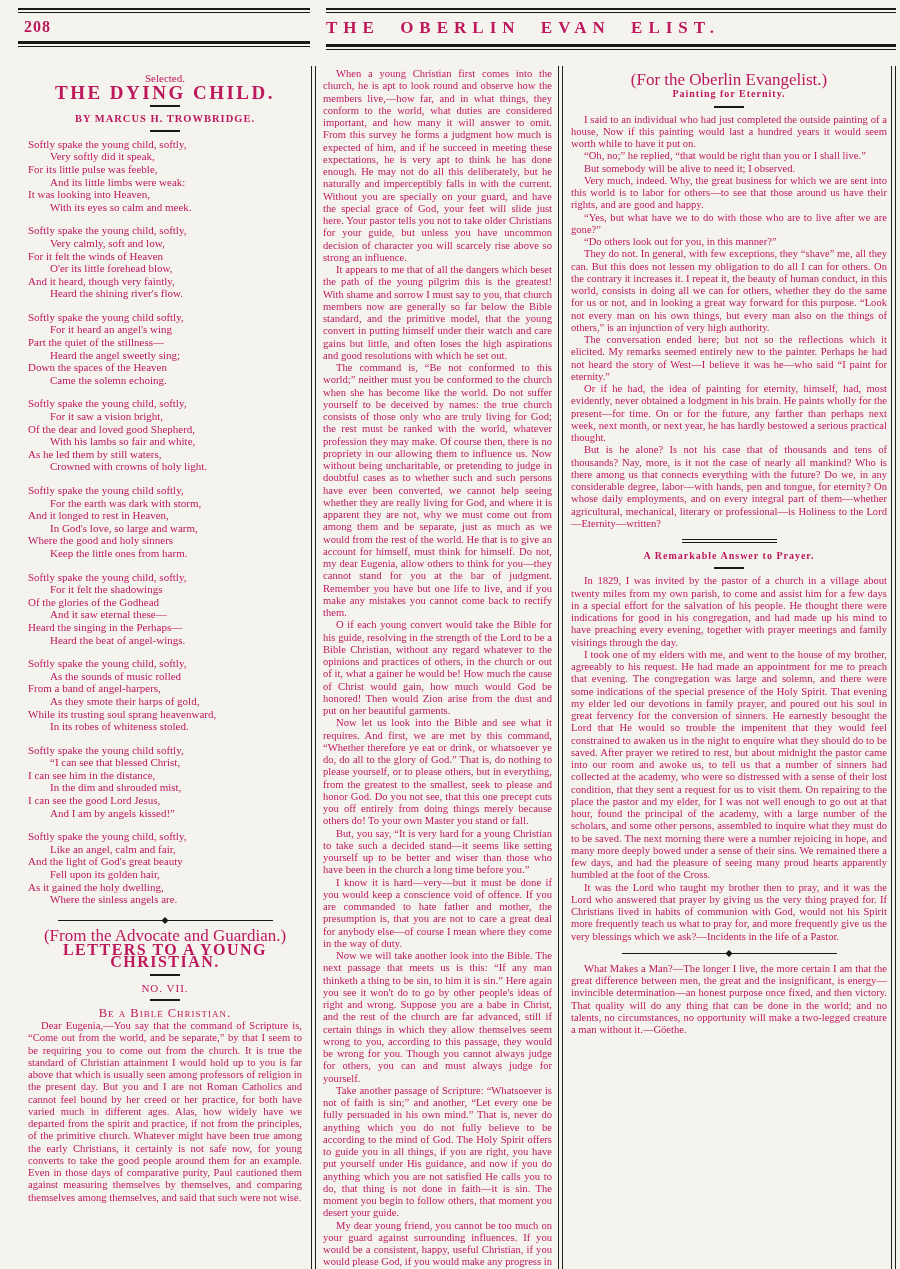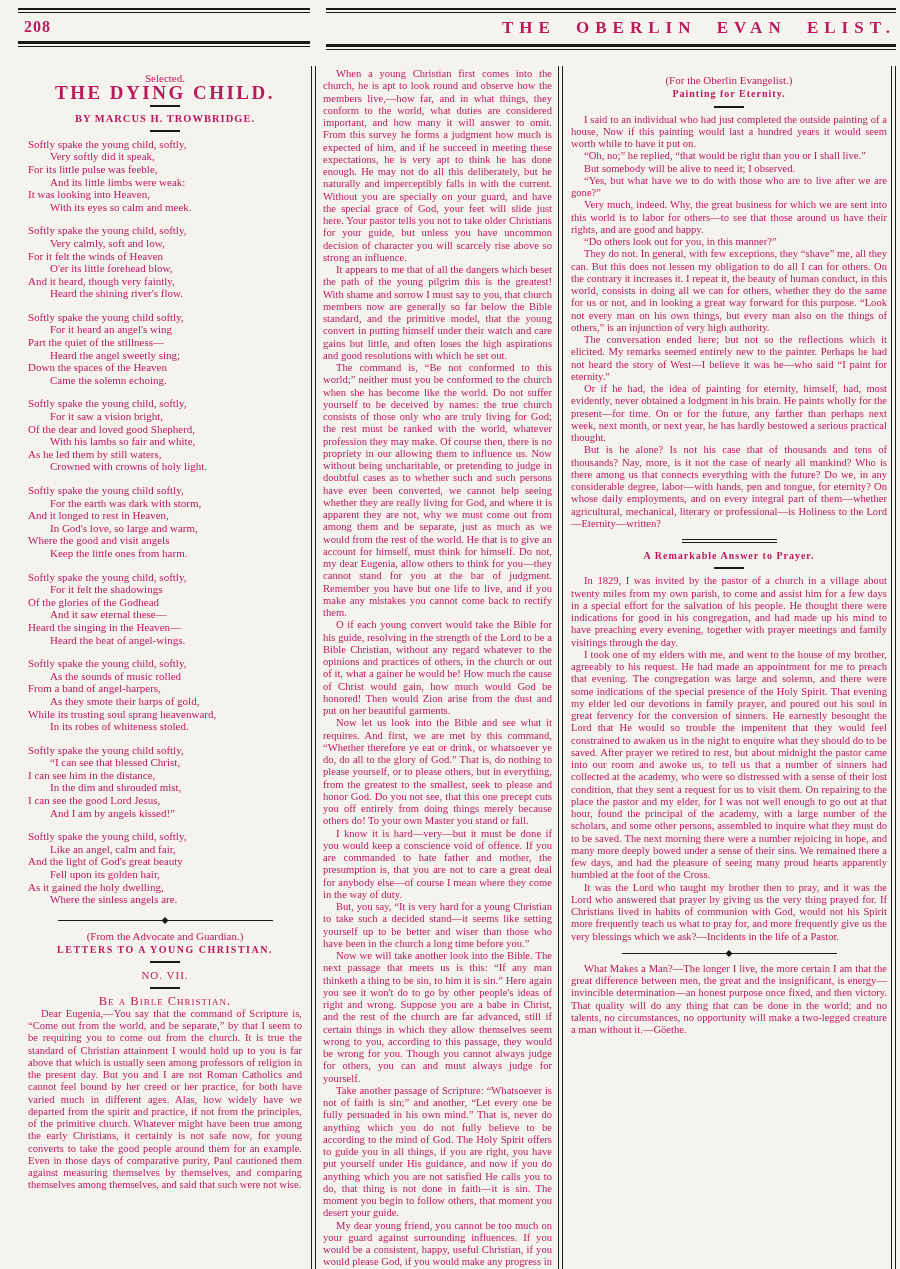--- a/index.html
+++ b/index.html
@@ -15,39 +15,39 @@
   }
   
   .header-row{display:flex;align-items:stretch;}
   .header-left{width:298px;padding-right:6px;box-sizing:border-box;}
   .header-gap{width:10px;}
   .header-right{flex:1;}
   .rule-db{border-top:2px solid #1a1915;border-bottom:1px solid #1a1915;height:2px;margin:2px 0 3px;}
   .rule-tk{border-top:3px solid #1a1915;border-bottom:1px solid #1a1915;height:2px;margin:3px 0 0;}
   .page-number{font-size:16px;font-weight:bold;letter-spacing:1px;padding:2px 0 2px 6px;}
   .masthead{
-    text-align:right;font-weight:bold;font-size:17px;
+    text-align:left;font-weight:bold;font-size:17px;
     letter-spacing:6px;word-spacing:10px;padding:2px 0 3px;
   }
   
   .content-row{display:flex;align-items:stretch;margin-top:16px;justify-content:space-between;}
   .col{box-sizing:border-box;font-size:10.6px;line-height:12.25px;text-align:justify;}
   .col1{width:292px;padding:2px 8px 0 10px;}
   .col2{width:240px;padding:2px 5px 0 6px;}
   .col3{flex:1;padding:2px 4px 0 7px;}
   .vrule{width:3px;border-left:1px solid #201f1b;border-right:1px solid #201f1b;margin:0 1px;}
   .vrule-end{width:3px;border-left:1px solid #201f1b;border-right:1px solid #201f1b;}
   
   .c{text-align:center;}
   .sel-label{font-size:11px;margin:4px 0 2px;}
   .poem-title{font-weight:bold;font-size:19px;letter-spacing:2.5px;margin:3px 0 1px;}
   .byline{font-weight:bold;font-size:10.5px;letter-spacing:1px;margin:5px 0 0;}
   .title-rule{width:30px;border-top:2px solid #1a1915;margin:5px auto 6px;}
-  .src-line{font-size:11px;margin:6px 0 2px;}
-  .art-title{font-weight:bold;font-size:10px;letter-spacing:1.5px;margin:2px 0 0;}
+  .src-line{font-size:17px;margin:6px 0 2px;}
+  .art-title{font-weight:bold;font-size:16px;letter-spacing:1.5px;margin:2px 0 0;}
   .art-title-sm{font-weight:bold;font-size:10px;letter-spacing:1px;margin:2px 0 0;}
   .no-line{font-size:11px;letter-spacing:1px;margin:2px 0 0;}
   .subtitle{font-variant:small-caps;font-size:12.5px;letter-spacing:1px;margin:3px 0 1px;}
   
   .poem{margin-top:2px;}
   .stanza{margin-bottom:11px;}
   .poem-line{font-size:11px;line-height:12.6px;text-align:left;white-space:nowrap;}
   .poem-line.ind{padding-left:22px;}
   
   .para{margin:0;text-indent:13px;}
@@ -116,29 +116,29 @@
             <div class="poem-line">Of the dear and loved good Shepherd,</div>
             <div class="poem-line ind">With his lambs so fair and white,</div>
             <div class="poem-line">As he led them by still waters,</div>
             <div class="poem-line ind">Crowned with crowns of holy light.</div>
           </div>
           <div class="stanza">
             <div class="poem-line">Softly spake the young child softly,</div>
             <div class="poem-line ind">For the earth was dark with storm,</div>
             <div class="poem-line">And it longed to rest in Heaven,</div>
             <div class="poem-line ind">In God's love, so large and warm,</div>
-            <div class="poem-line">Where the good and visit angels</div>
+            <div class="poem-line">Where the good and holy sinners</div>
             <div class="poem-line ind">Keep the little ones from harm.</div>
           </div>
           <div class="stanza">
             <div class="poem-line">Softly spake the young child, softly,</div>
             <div class="poem-line ind">For it felt the shadowings</div>
             <div class="poem-line">Of the glories of the Godhead</div>
             <div class="poem-line ind">And it saw eternal these—</div>
-            <div class="poem-line">Heard the singing in the Heaven—</div>
+            <div class="poem-line">Heard the singing in the Perhaps—</div>
             <div class="poem-line ind">Heard the beat of angel-wings.</div>
           </div>
           <div class="stanza">
             <div class="poem-line">Softly spake the young child, softly,</div>
             <div class="poem-line ind">As the sounds of music rolled</div>
             <div class="poem-line">From a band of angel-harpers,</div>
             <div class="poem-line ind">As they smote their harps of gold,</div>
             <div class="poem-line">While its trusting soul sprang heavenward,</div>
             <div class="poem-line ind">In its robes of whiteness stoled.</div>
           </div>
@@ -176,40 +176,40 @@
 
     <div class="vrule"></div>
 
     <div class="col col2">
       <div>
           <p class="para">When a young Christian first comes into the church, he is apt to look round and observe how the members live,—how far, and in what things, they conform to the world, what duties are considered important, and how many it will answer to omit.  From this survey he forms a judgment how much is expected of him, and if he succeed in meeting these expectations, he is very apt to think he has done enough.  He may not do all this deliberately, but he naturally and imperceptibly falls in with the current.  Without you are specially on your guard, and have the special grace of God, your feet will slide just here.  Your pastor tells you not to take older Christians for your guide, but unless you have uncommon decision of character you will scarcely rise above so strong an influence.</p>
           <p class="para">It appears to me that of all the dangers which beset the path of the young pilgrim this is the greatest!  With shame and sorrow I must say to you, that church members now are generally so far below the Bible standard, and the primitive model, that the young convert in putting himself under their watch and care gains but little, and often loses the high aspirations and good resolutions with which he set out.</p>
           <p class="para">The command is, “Be not conformed to this world;” neither must you be conformed to the church when she has become like the world.  Do not suffer yourself to be deceived by names: the true church consists of those only who are truly living for God; the rest must be ranked with the world, whatever profession they may make.  Of course then, there is no propriety in our allowing them to influence us.  Now without being uncharitable, or pretending to judge in doubtful cases as to whether such and such persons have ever been converted, we cannot help seeing whether they are really living for God, and where it is apparent they are not, why we must come out from among them and be separate, just as much as we would from the rest of the world.  He that is to give an account for himself, must think for himself.  Do not, my dear Eugenia, allow others to think for you—they cannot stand for you at the bar of judgment.  Remember you have but one life to live, and if you make any mistakes you cannot come back to rectify them.</p>
           <p class="para">O if each young convert would take the Bible for his guide, resolving in the strength of the Lord to be a Bible Christian, without any regard whatever to the opinions and practices of others, in the church or out of it, what a gainer he would be!  How much the cause of Christ would gain, how much would God be honored!  Then would Zion arise from the dust and put on her beautiful garments.</p>
           <p class="para">Now let us look into the Bible and see what it requires.  And first, we are met by this command, “Whether therefore ye eat or drink, or whatsoever ye do, do all to the glory of God.”  That is, do nothing to please yourself, or to please others, but in everything, from the greatest to the smallest, seek to please and honor God.  Do you not see, that this one precept cuts you off entirely from doing things merely because others do!  To your own Master you stand or fall.</p>
+          <p class="para">But, you say, “It is very hard for a young Christian to take such a decided stand—it seems like setting yourself up to be better and wiser than those who have been in the church a long time before you.”</p>
           <p class="para">I know it is hard—very—but it must be done if you would keep a conscience void of offence.  If you are commanded to hate father and mother, the presumption is, that you are not to care a great deal for anybody else—of course I mean where they come in the way of duty.</p>
-          <p class="para">But, you say, “It is very hard for a young Christian to take such a decided stand—it seems like setting yourself up to be better and wiser than those who have been in the church a long time before you.”</p>
           <p class="para">Now we will take another look into the Bible.  The next passage that meets us is this: “If any man thinketh a thing to be sin, to him it is sin.”  Here again you see it won't do to go by other people's ideas of right and wrong.  Suppose you are a babe in Christ, and the rest of the church are far advanced, still if certain things in which they allow themselves seem wrong to you, according to this passage, they would be wrong for you.  Though you cannot always judge for others, you can and must always judge for yourself.</p>
           <p class="para">Take another passage of Scripture: “Whatsoever is not of faith is sin;” and another, “Let every one be fully persuaded in his own mind.”  That is, never do anything which you do not fully believe to be according to the mind of God.  The Holy Spirit offers to guide you in all things, if you are right, you have put yourself under His guidance, and now if you do anything which you are not satisfied He calls you to do, that thing is not done in faith—it is sin.  The moment you begin to follow others, that moment you desert your guide.</p>
           <p class="para">My dear young friend, you cannot be too much on your guard against surrounding influences.  If you would be a consistent, happy, useful Christian, if you would please God, if you would make any progress in the Divine life, if you would make your influence felt on the church and the world, you must think for yourself, read the Bible for yourself, judge for yourself as to its requisitions, and ACT UP FULLY TO YOUR CONVICTIONS OF DUTY.   S. J.</p>
         </div>
     </div>
 
     <div class="vrule"></div>
 
     <div class="col col3">
       <div class="c src-line">(For the Oberlin Evangelist.)</div>
       <div class="c art-title-sm">Painting for Eternity.</div>
       <div class="title-rule"></div>
       <div>
           <p class="para">I said to an individual who had just completed the outside painting of a house, Now if this painting would last a hundred years it would seem worth while to have it put on.</p>
           <p class="para">“Oh, no;” he replied, “that would be right than you or I shall live.”</p>
           <p class="para">But somebody will be alive to need it; I observed.</p>
+          <p class="para">Very much, indeed.  Why, the great business for which we are sent into this world is to labor for others—to see that those around us have their rights, and are good and happy.</p>
           <p class="para">“Yes, but what have we to do with those who are to live after we are gone?”</p>
-          <p class="para">Very much, indeed.  Why, the great business for which we are sent into this world is to labor for others—to see that those around us have their rights, and are good and happy.</p>
           <p class="para">“Do others look out for you, in this manner?”</p>
           <p class="para">They do not.  In general, with few exceptions, they “shave” me, all they can.  But this does not lessen my obligation to do all I can for others.  On the contrary it increases it.  I repeat it, the beauty of human conduct, in this world, consists in doing all we can for others, whether they do the same for us or not, and in looking a great way forward for this purpose.  “Look not every man on his own things, but every man also on the things of others,” is an injunction of very high authority.</p>
           <p class="para">The conversation ended here; but not so the reflections which it elicited.  My remarks seemed entirely new to the painter.  Perhaps he had not heard the story of West—I believe it was he—who said “I paint for eternity.”</p>
           <p class="para">Or if he had, the idea of painting for eternity, himself, had, most evidently, never obtained a lodgment in his brain.  He paints wholly for the present—for time.  On or for the future, any farther than perhaps next week, next month, or next year, he has hardly bestowed a serious practical thought.</p>
           <p class="para">But is he alone?  Is not his case that of thousands and tens of thousands?  Nay, more, is it not the case of nearly all mankind?  Who is there among us that connects everything with the future?  Do we, in any considerable degree, labor—with hands, pen and tongue, for eternity?  On whose daily employments, and on every integral part of them—whether agricultural, mechanical, literary or professional—is Holiness to the Lord—Eternity—written?</p>
         </div>
 
       <div class="divider-short"></div>
 
       <div class="c art-title-sm">A Remarkable Answer to Prayer.</div>

